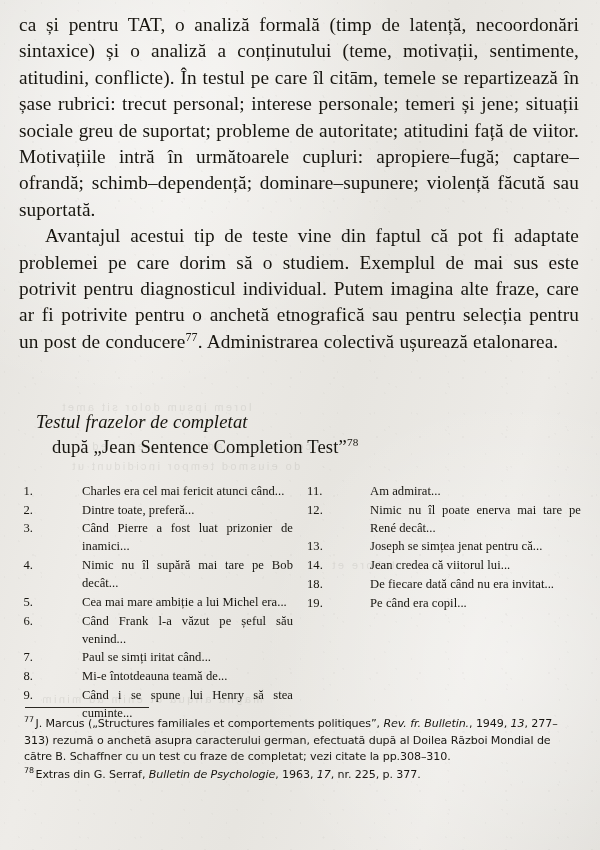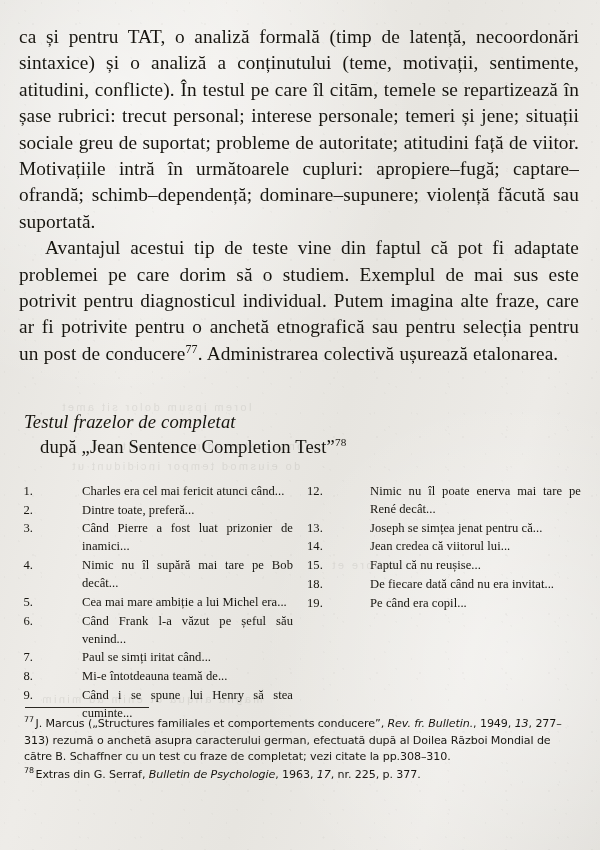--- a/index.html
+++ b/index.html
@@ -56,21 +56,21 @@
 
   .content {
     position: relative;
     z-index: 2;
   }
 
   
   .body-block {
     position: absolute;
     left: 19px;
-    top: 24px;
+    top: 12px;
     width: 560px;
   }
 
   .para {
     margin: 0;
     text-align: justify;
     font-size: 19.3px;
     line-height: 26.4px;
     letter-spacing: 0.1px;
     word-spacing: 0.4px;
@@ -82,21 +82,21 @@
 
   .para sup {
     font-size: 0.62em;
     vertical-align: super;
     line-height: 0;
   }
 
   
   .heading {
     position: absolute;
-    left: 24px;
+    left: 36px;
     top: 409px;
     width: 520px;
   }
 
   .heading .line1 {
     font-style: italic;
     font-size: 18.6px;
     line-height: 25px;
     letter-spacing: 0.15px;
   }
@@ -259,50 +259,50 @@
             <span class="num">8.</span>
             <span class="txt">Mi-e întotdeauna teamă de...</span>
           </div>
           <div class="li just">
             <span class="num">9.</span>
             <span class="txt">Când i se spune lui Henry să stea cuminte...</span>
           </div>
         </div>
       <div class="list-col right" id="col-right">
           <div class="li just">
+            <span class="num">11.</span>
+            <span class="txt">Am admirat...</span>
+          </div>
+          <div class="li just">
             <span class="num">12.</span>
             <span class="txt">Nimic nu îl poate enerva mai tare pe René decât...</span>
           </div>
           <div class="li just">
             <span class="num">13.</span>
             <span class="txt">Joseph se simțea jenat pentru că...</span>
           </div>
           <div class="li just">
             <span class="num">14.</span>
             <span class="txt">Jean credea că viitorul lui...</span>
-          </div>
-          <div class="li just">
-            <span class="num">15.</span>
-            <span class="txt">Faptul că nu reușise...</span>
           </div>
           <div class="li just">
             <span class="num">18.</span>
             <span class="txt">De fiecare dată când nu era invitat...</span>
           </div>
           <div class="li just">
             <span class="num">19.</span>
             <span class="txt">Pe când era copil...</span>
           </div>
         </div>
     </div>
 
     <div class="footnotes">
       <div class="fn-rule"></div>
       <p class="fn">
-        <span class="marker">77</span><span>J. Marcus („Structures familiales et comportements conducere”, </span><span class="it">Rev. fr. Bulletin.</span><span>, 1949, </span><span class="it">13</span><span>, 277–313) rezumă o anchetă asupra caracterului german, efectuată după al Doilea Război Mondial de către B. Schaffner cu un test cu fraze de completat; vezi citate la pp.308–310.</span>
+        <span class="marker">77</span><span>J. Marcus („Structures familiales et comportements politiques”, </span><span class="it">Rev. fr. Bulletin.</span><span>, 1949, </span><span class="it">13</span><span>, 277–313) rezumă o anchetă asupra caracterului german, efectuată după al Doilea Război Mondial de către B. Schaffner cu un test cu fraze de completat; vezi citate la pp.308–310.</span>
       </p>
       <p class="fn second">
         <span class="marker">78</span><span>Extras din G. Serraf, </span><span class="it">Bulletin de Psychologie</span><span>, 1963, </span><span class="it">17</span><span>, nr. 225, p. 377.</span>
       </p>
     </div>
 
   </div>
 </div>
 
 </body></html>

